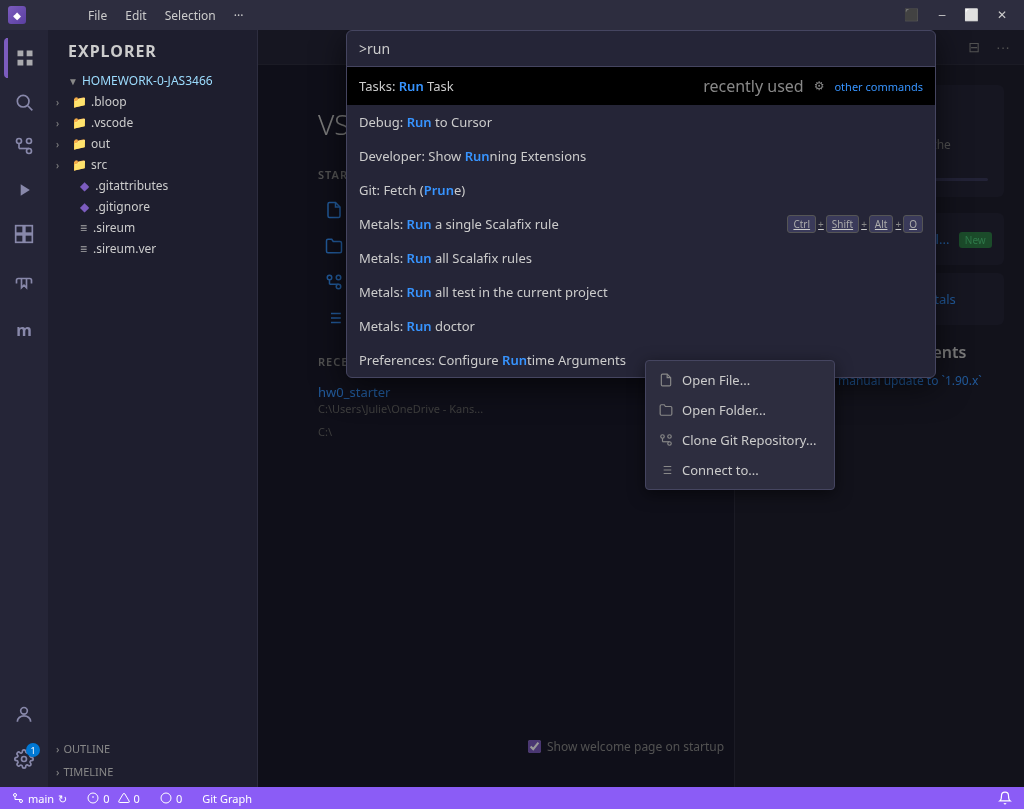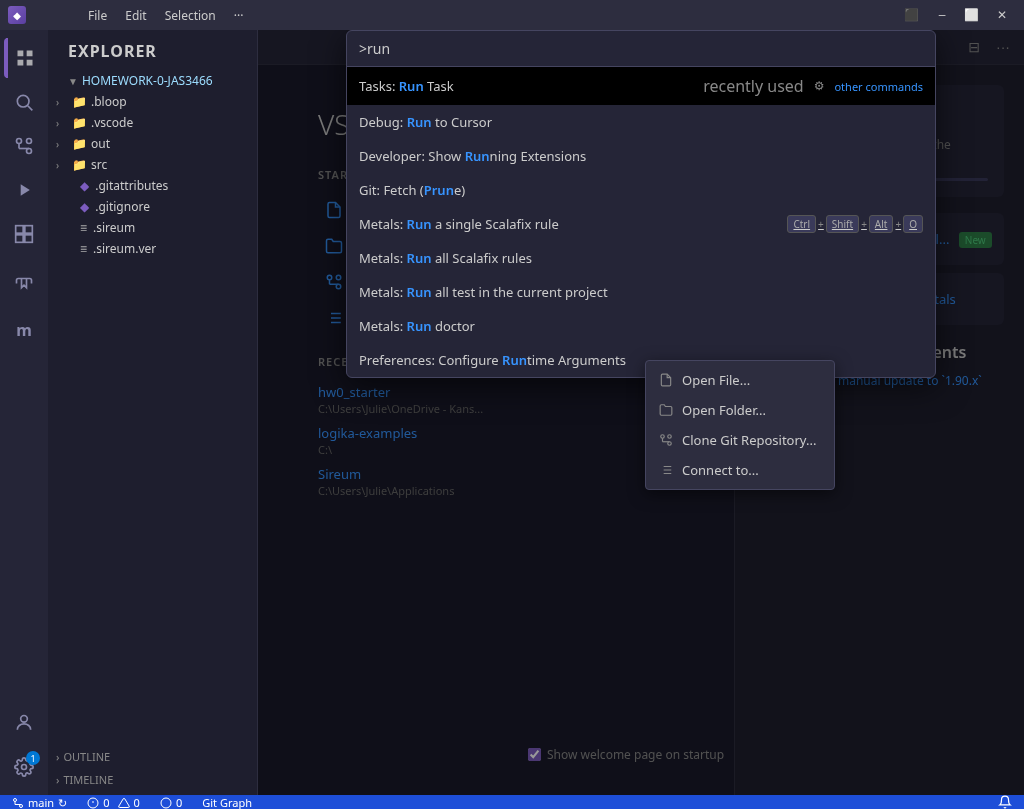--- a/index.html
+++ b/index.html
@@ -493,24 +493,24 @@
       height: 16px;
       display: flex;
       align-items: center;
       justify-content: center;
       color: #888;
       font-size: 13px;
     }
 
     
     .status-bar {
-      height: 14px;
-      background: #1d4ed8;
-      display: flex;
-      align-items: flex-start;
+      height: 22px;
+      background: #8b5cf6;
+      display: flex;
+      align-items: center;
       padding: 0 8px;
       gap: 12px;
       flex-shrink: 0;
     }
     .status-item {
       display: flex;
       align-items: center;
       gap: 4px;
       font-size: 11px;
       color: white;
@@ -710,26 +710,21 @@
               <span class="action-text">Connect to...</span>
             </div>
 
             <h3 style="font-size:11px;color:#888;font-weight:600;text-transform:uppercase;letter-spacing:1px;margin:18px 0 10px 0">Recent</h3>
             <ul class="recent-list">
               <li class="recent-item">
                 <span class="recent-name">hw0_starter</span>
                 <span class="recent-path">C:\Users\Julie\OneDrive - Kans...</span>
               </li>
               <li class="recent-item">
-                <span class="recent-name">logika-examples</span>
                 <span class="recent-path">C:\</span>
-              </li>
-              <li class="recent-item">
-                <span class="recent-name">Sireum</span>
-                <span class="recent-path">C:\Users\Julie\Applications</span>
               </li>
             </ul>
           </div>
         </div>
 
         <div style="position:absolute;bottom:32px;left:270px;display:flex;align-items:center;gap:6px">
           <input type="checkbox" checked="" style="accent-color: rgb(124, 92, 191);">
           <span style="font-size:12px;color:#888">Show welcome page on startup</span>
         </div>
       </div>

